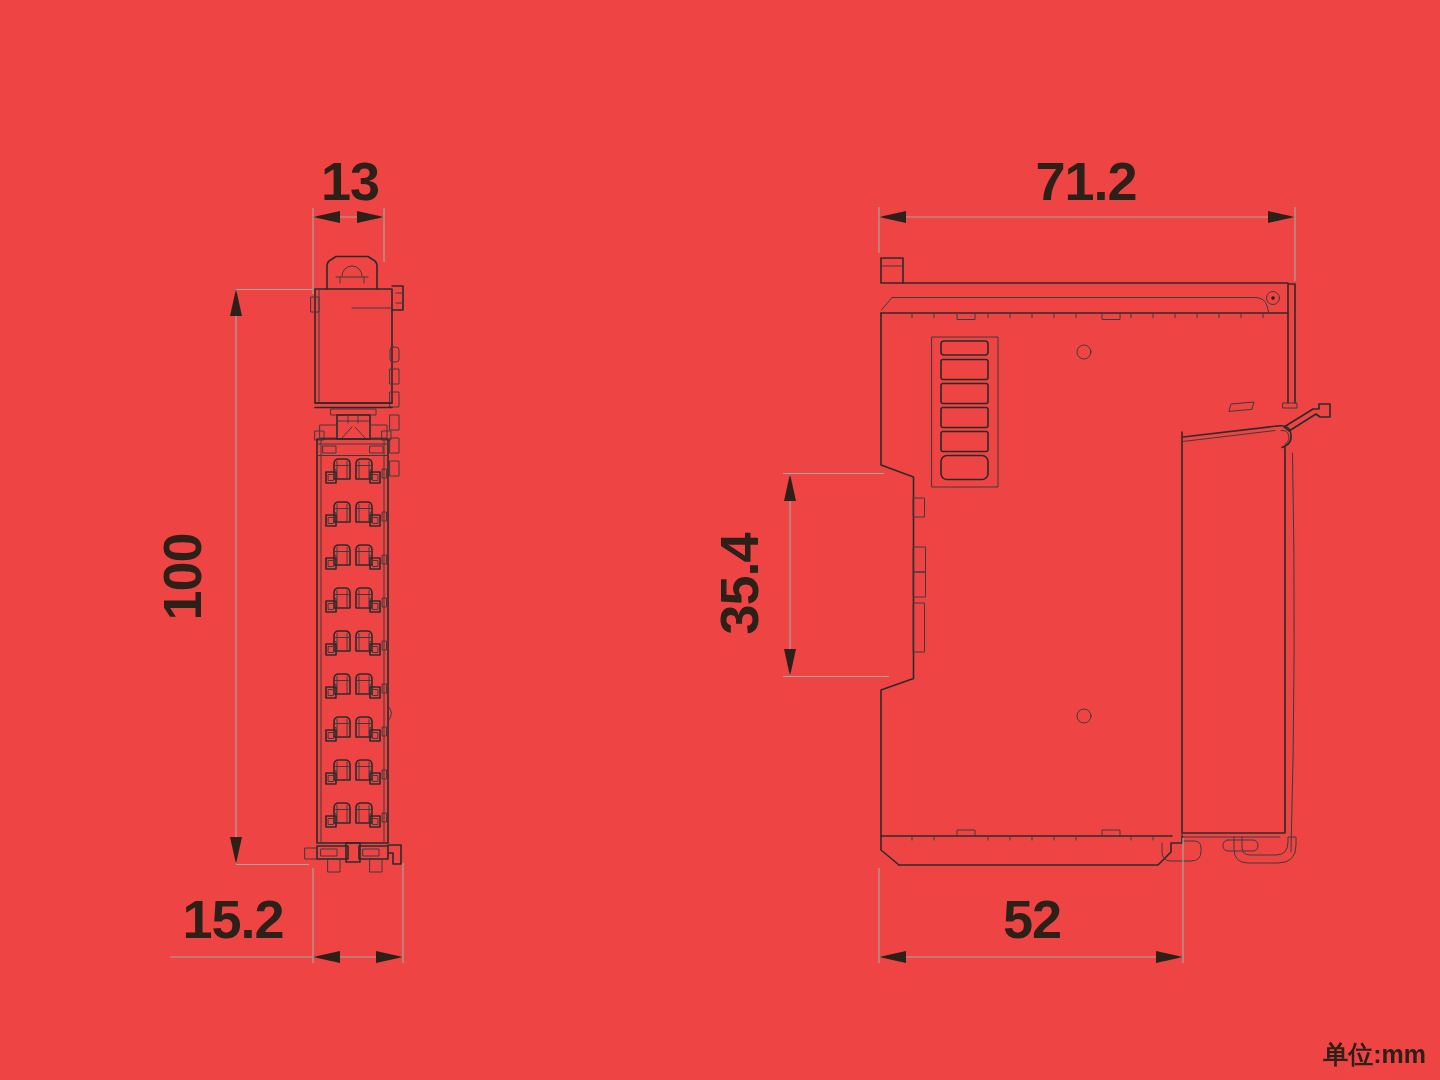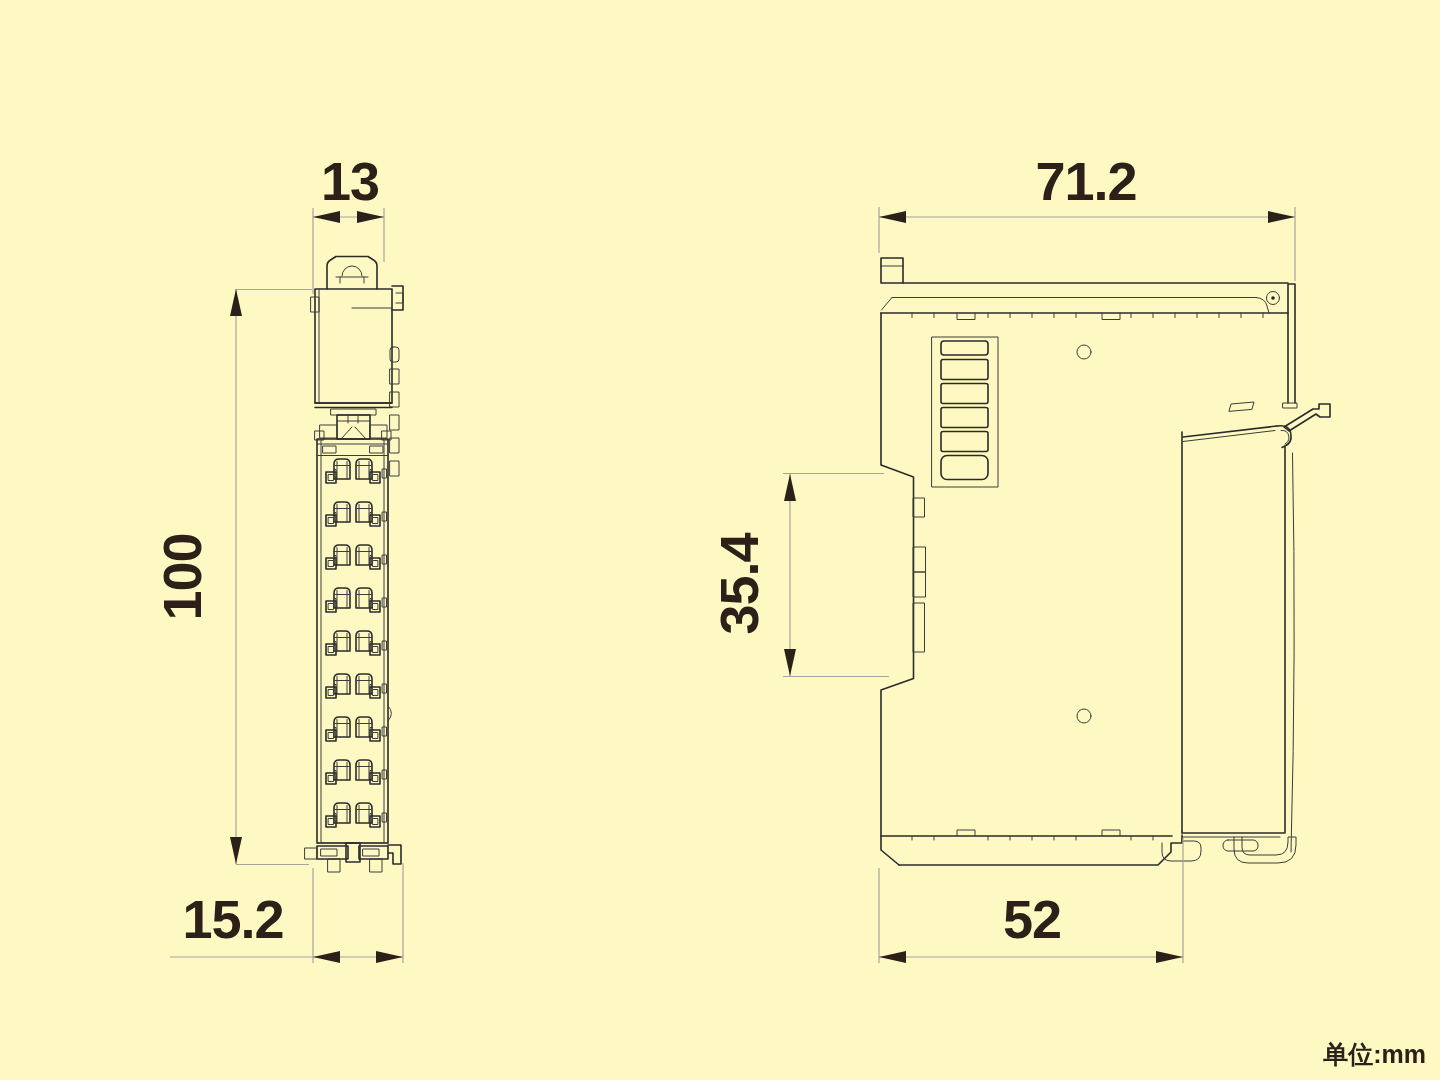--- a/index.html
+++ b/index.html
@@ -1,16 +1,16 @@
 <!DOCTYPE html>
 <html><head>
 <meta charset="utf-8">
 <style>
   html,body{margin:0;padding:0;background:#efeeec;}
-  .canvas{position:relative;width:1440px;height:1080px;background:#fef9c3;overflow:hidden;
+  .canvas{position:relative;width:1440px;height:1080px;background:#ef4444;overflow:hidden;
           font-family:"Liberation Sans","DejaVu Sans",sans-serif;}
   svg{position:absolute;left:0;top:0;}
   .o{fill:none;stroke:#2b2b2b;stroke-width:1.6;stroke-linejoin:round;stroke-linecap:round;}
   .i{fill:none;stroke:#3c3c3c;stroke-width:1;stroke-linejoin:round;stroke-linecap:round;}
   .e{fill:none;stroke:#a7a39f;stroke-width:1.2;}
   .ar{fill:#2d2019;stroke:none;}
   text.d{font-family:"Liberation Sans","DejaVu Sans",sans-serif;font-weight:700;font-size:54px;
          fill:#2d2019;letter-spacing:-1px;}
   text.u{font-family:"Liberation Sans","DejaVu Sans",sans-serif;font-weight:700;font-size:25px;
          fill:#2d2019;}

